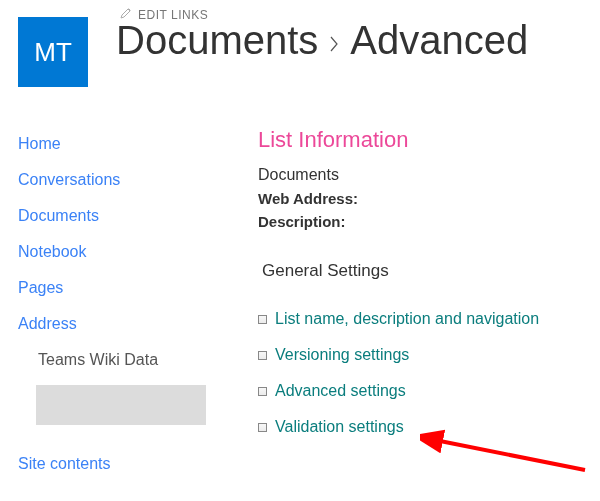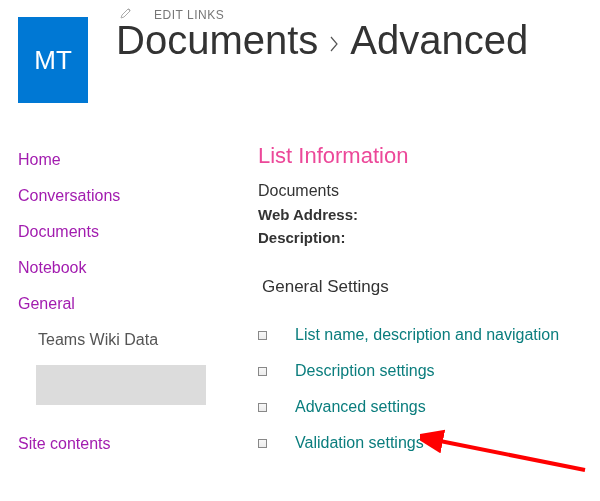--- a/index.html
+++ b/index.html
@@ -13,41 +13,41 @@
       overflow: hidden;
       background: #fff;
     }
     .header {
       display: flex;
       align-items: flex-start;
       padding: 5px 0 10px 18px;
     }
     .site-logo {
       width: 70px;
-      height: 86px;
+      height: 70px;
       background: #0078d4;
       color: #fff;
       display: flex;
       align-items: center;
       justify-content: center;
       font-size: 26px;
       font-weight: 400;
       margin-top: 12px;
       flex-shrink: 0;
     }
     .header-right {
       margin-left: 28px;
       padding-top: 2px;
     }
     .edit-links {
       font-size: 12px;
       color: #767676;
       display: flex;
       align-items: center;
-      gap: 22px;
+      gap: 6px;
       margin-left: 4px;
       letter-spacing: 0.5px;
     }
     .edit-links svg { opacity: 0.6; }
     .page-title {
       font-size: 40px;
       font-weight: 200;
       color: #333;
       margin: -4px 0 0 0;
       line-height: 1.1;
@@ -58,21 +58,21 @@
     .page-title .sep svg { margin-top: 8px; }
     .main {
       display: flex;
       padding: 30px 0 0 18px;
     }
     .leftnav {
       width: 240px;
       flex-shrink: 0;
     }
     .nav-item {
-      color: #a21caf;
+      color: #3b82f6;
       font-size: 16px;
       padding: 8px 0 10px 0;
       font-weight: 300;
     }
     .nav-sub {
       color: #555;
       font-size: 16px;
       padding: 8px 0 8px 20px;
       font-weight: 300;
     }
@@ -116,21 +116,21 @@
     }
     .section-title2 {
       font-size: 17px;
       color: #333;
       font-weight: 300;
       margin: 28px 0 20px 4px;
     }
     .settings-link-row {
       display: flex;
       align-items: center;
-      gap: 28px;
+      gap: 8px;
       padding: 9px 0;
     }
     .link-icon {
       width: 9px;
       height: 9px;
       border: 1px solid #888;
       background: linear-gradient(#f7f7f7,#ececec);
       flex-shrink: 0;
     }
     .settings-link {
@@ -170,21 +170,22 @@
     </h1>
   </div>
 </div>
 
 <div class="main">
   <nav class="leftnav">
     <div class="nav-item"><span>Home</span></div>
     <div class="nav-item"><span>Conversations</span></div>
     <div class="nav-item"><span>Documents</span></div>
     <div class="nav-item"><span>Notebook</span></div>
-    <div class="nav-item"><span>General</span></div>
+    <div class="nav-item"><span>Pages</span></div>
+    <div class="nav-item"><span>Address</span></div>
     <div class="nav-sub"><span>Teams Wiki Data</span></div>
     <div class="nav-redacted"></div>
     <div class="nav-item"><span>Site contents</span></div>
   </nav>
 
   <div class="content">
     <div class="section-title">List Information</div>
     <div class="info-row">
       <div class="info-value">Documents</div>
     </div>
@@ -196,21 +197,21 @@
     </div>
 
     <div class="section-title2">General Settings</div>
 
     <div class="settings-link-row">
       <span class="link-icon"></span>
       <a class="settings-link">List name, description and navigation</a>
     </div>
     <div class="settings-link-row">
       <span class="link-icon"></span>
-      <a class="settings-link">Description settings</a>
+      <a class="settings-link">Versioning settings</a>
     </div>
     <div class="settings-link-row">
       <span class="link-icon"></span>
       <a class="settings-link">Advanced settings</a>
     </div>
     <div class="settings-link-row">
       <span class="link-icon"></span>
       <a class="settings-link">Validation settings</a>
     </div>
   </div>

